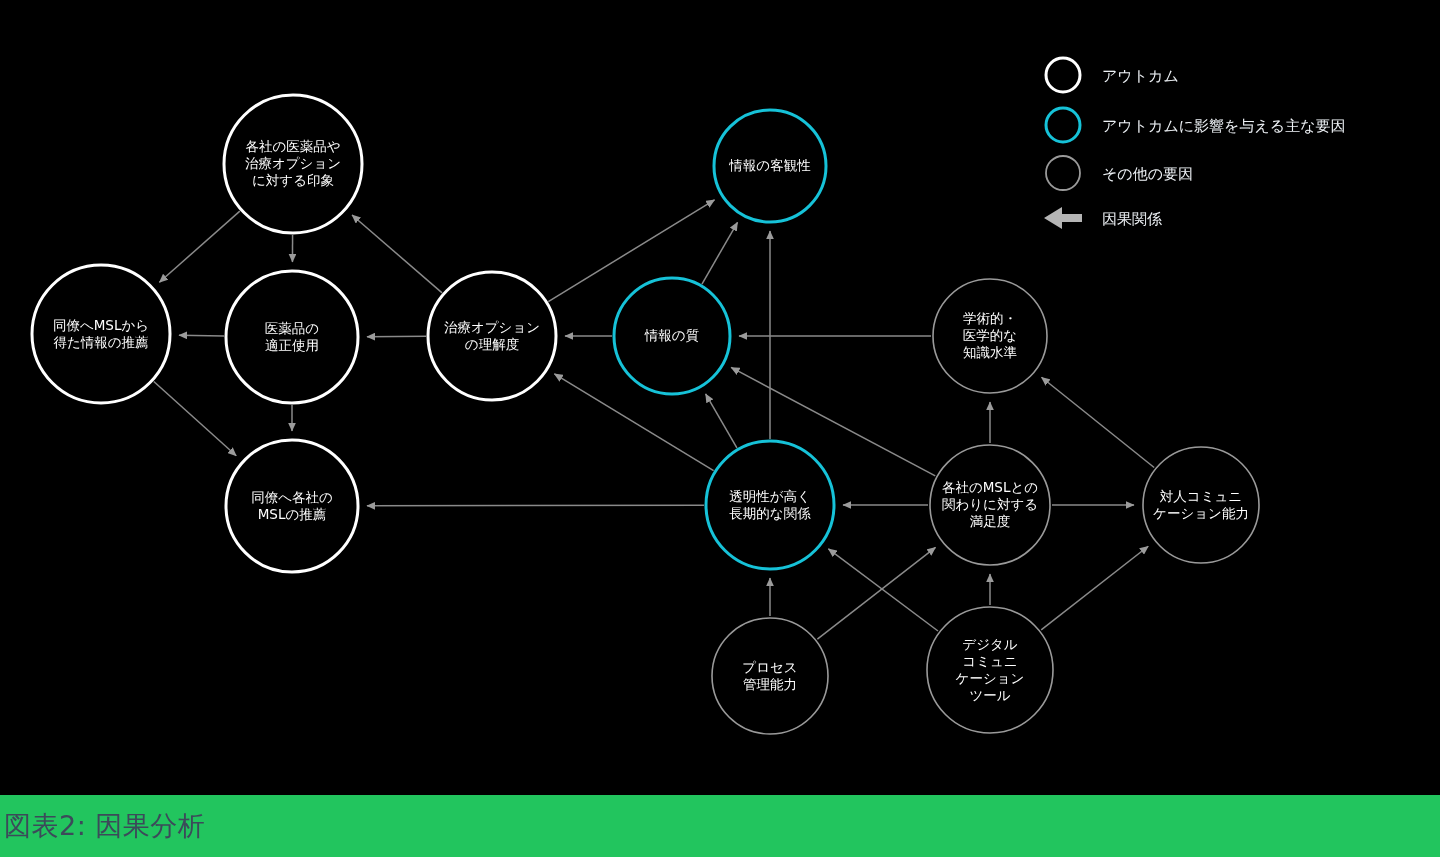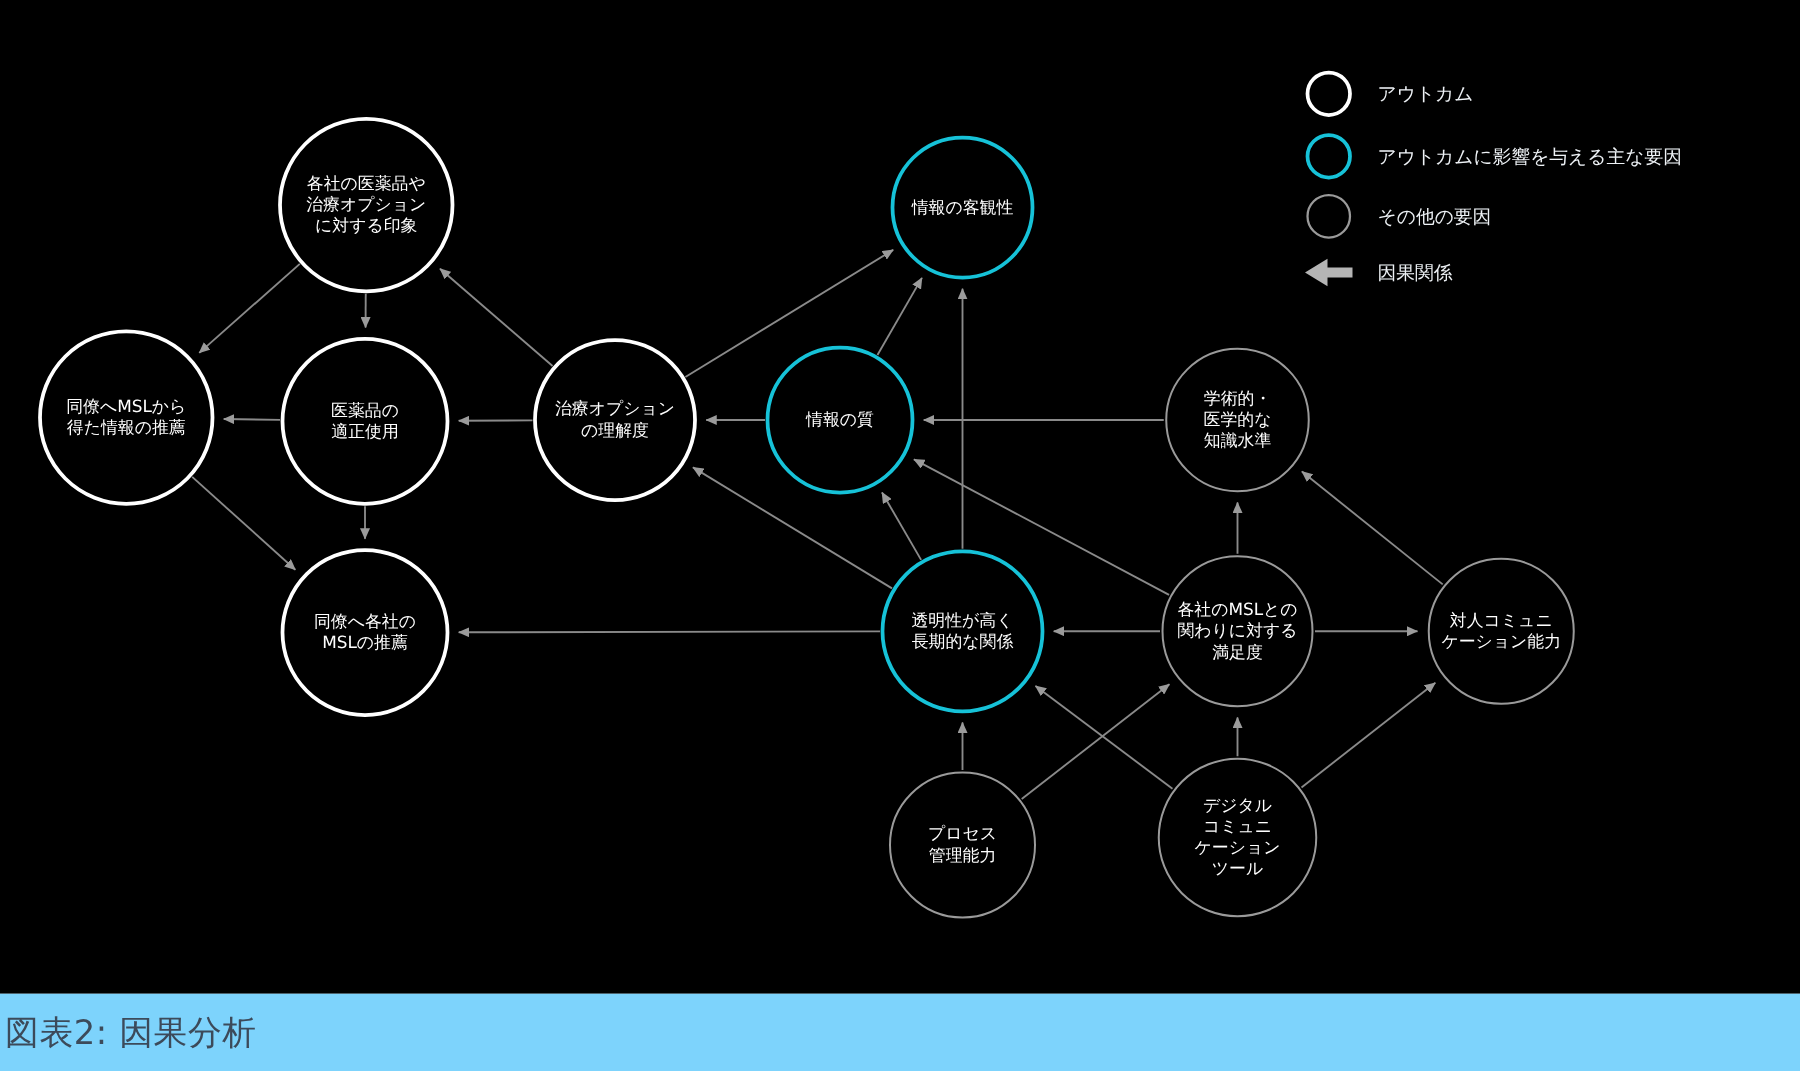--- a/index.html
+++ b/index.html
@@ -1,19 +1,19 @@
 <!DOCTYPE html>
 <html><head>
 <meta charset="utf-8">
 <style>
   html,body{margin:0;padding:0;background:#ffffff;}
   body{font-family:"Liberation Sans","DejaVu Sans",sans-serif;}
   #page{position:relative;width:1440px;height:857px;overflow:hidden;background:#ffffff;}
   #canvas{position:absolute;left:0;top:0;width:1440px;height:795px;background:#000000;}
-  #caption{position:absolute;left:0;top:795px;width:1440px;height:62px;background:#7dd3fc;
+  #caption{position:absolute;left:0;top:795px;width:1440px;height:62px;background:#22c55e;
            display:flex;align-items:center;padding-left:4px;box-sizing:border-box;}
   #caption .cap-text{font-size:27px;color:#3c4a5a;letter-spacing:.5px;
            font-family:"DejaVu Sans","Liberation Sans",sans-serif;}
   svg{display:block;}
   .nodelabel{fill:#ffffff;font-size:13.5px;font-family:"DejaVu Sans","Liberation Sans",sans-serif;
              text-anchor:middle;dominant-baseline:middle;}
   .legendlabel{fill:#eef2f6;font-size:15px;font-family:"DejaVu Sans","Liberation Sans",sans-serif;
              dominant-baseline:middle;}
 </style>
 </head>

